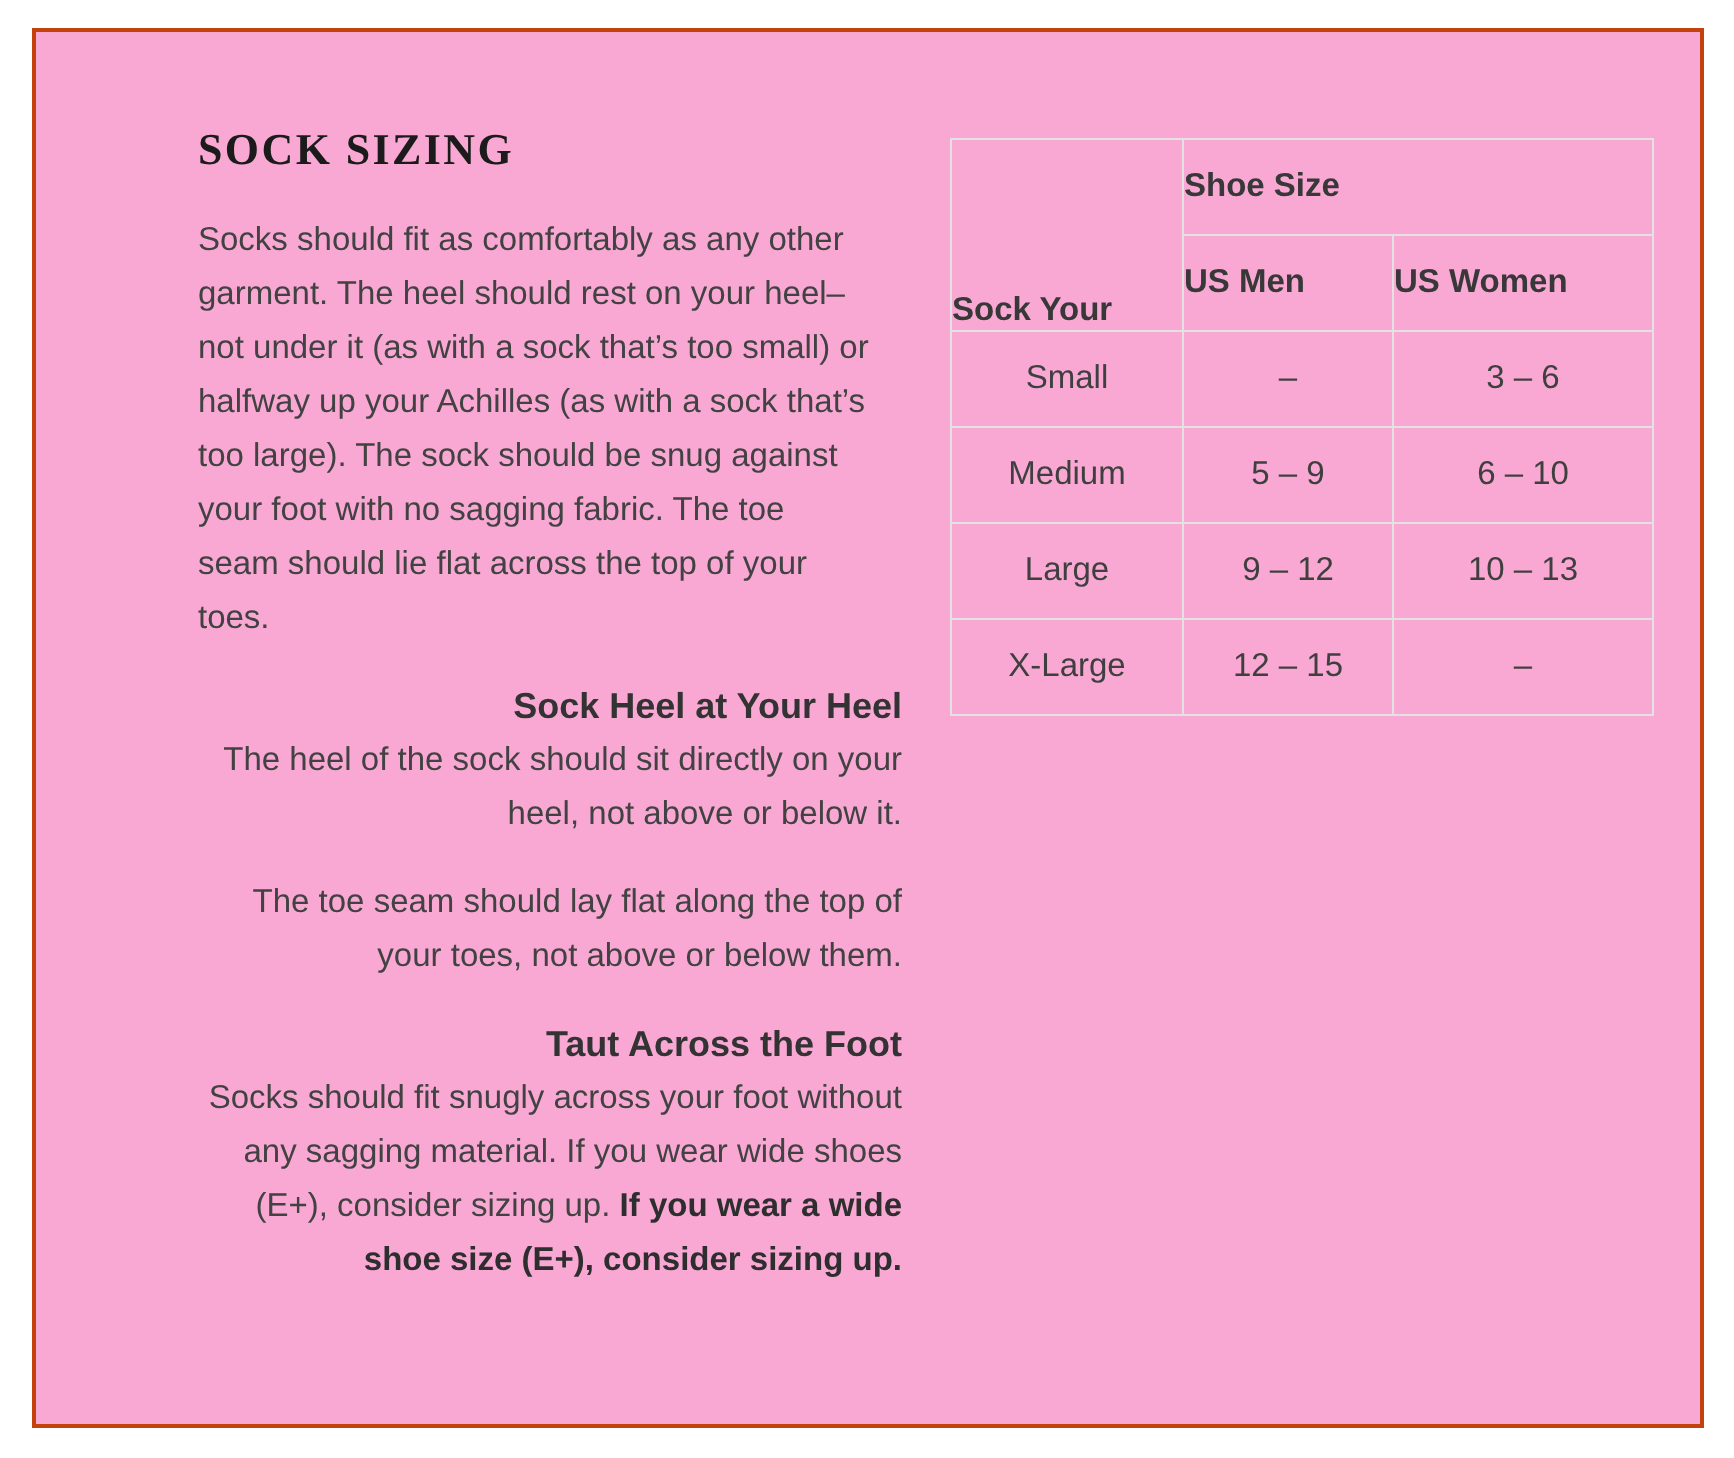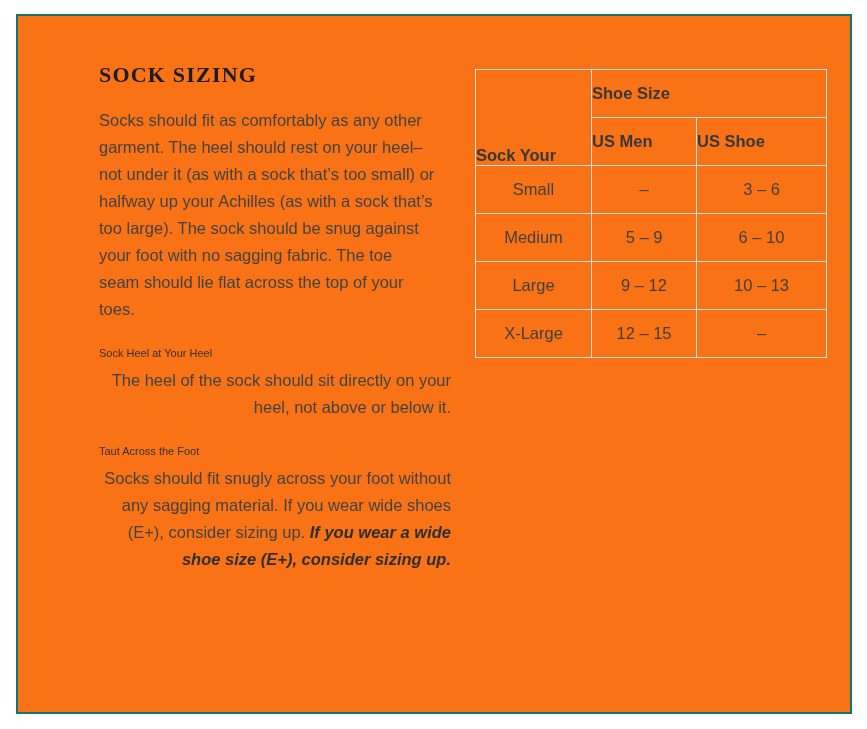--- a/index.html
+++ b/index.html
@@ -10,22 +10,22 @@
     height: 729px;
     font-family: "Liberation Sans", sans-serif;
     overflow: hidden;
   }
   .frame {
     position: absolute;
     left: 16px;
     top: 14px;
     width: 832px;
     height: 696px;
-    border: 2px solid #0f766e;
-    background: #f97316;
+    border: 2px solid #c2410c;
+    background: #f9a8d4;
   }
   
   .article {
     position: absolute;
     left: 81px;
     top: 46px;
     width: 352px;
     color: #424242;
     font-size: 16.5px;
     line-height: 27px;
@@ -39,31 +39,32 @@
     margin: 0 0 0 0;
     line-height: 26px;
   }
   .intro {
     margin: 19px 16px 0 0;
   }
   .section {
     margin-top: 17px;
   }
   .section-heading {
-    font-weight: normal;
+    font-weight: bold;
     color: #333333;
-    font-size: 11px;
+    font-size: 18px;
     line-height: 27px;
     margin: 0;
+    text-align: right;
   }
   .section-body {
     margin: 0;
     text-align: right;
   }
-  .section-body strong { color: #2e2e2e; font-style: italic; }
+  .section-body strong { color: #2e2e2e; }
   
   .table-wrap {
     position: absolute;
     left: 457px;
     top: 53px;
     width: 352px;
     color: #3f3f3f;
   }
   table.sizing {
     border-collapse: collapse;
@@ -111,20 +112,21 @@
     <h1 class="page-title">SOCK SIZING</h1>
 
     <p class="intro">Socks should fit as comfortably as any other garment. The heel should rest on your heel–not under it (as with a sock that’s too small) or halfway up your Achilles (as with a sock that’s too large). The sock should be snug against your foot with no sagging fabric. The toe seam should lie flat across the top of your toes.</p>
 
     <div class="section">
       <p class="section-heading">Sock Heel at Your Heel</p>
       <p class="section-body">The heel of the sock should sit directly on your heel, not above or below it.</p>
     </div>
 
     <div class="section">
+      <p class="section-body">The toe seam should lay flat along the top of your toes, not above or below them.</p>
     </div>
 
     <div class="section">
       <p class="section-heading">Taut Across the Foot</p>
       <p class="section-body"><span>Socks should fit snugly across your foot without any sagging material. If you wear wide shoes (E+), consider sizing up. </span><strong>If you wear a wide shoe size (E+), consider sizing up.</strong></p>
     </div>
   </div>
 
   <div class="table-wrap">
     <table class="sizing">
@@ -133,21 +135,21 @@
         <col class="col-men">
         <col class="col-women">
       </colgroup>
       <thead>
         <tr>
           <th class="sock-size-head" rowspan="2">Sock Your</th>
           <th class="group-head" colspan="2">Shoe Size</th>
         </tr>
         <tr>
           <th class="sub-head">US Men</th>
-          <th class="sub-head">US Shoe</th>
+          <th class="sub-head">US Women</th>
         </tr>
       </thead>
       <tbody>
         <tr>
           <td class="row-label">Small</td>
           <td class="value">–</td>
           <td class="value">3 – 6</td>
         </tr>
         <tr>
           <td class="row-label">Medium</td>

